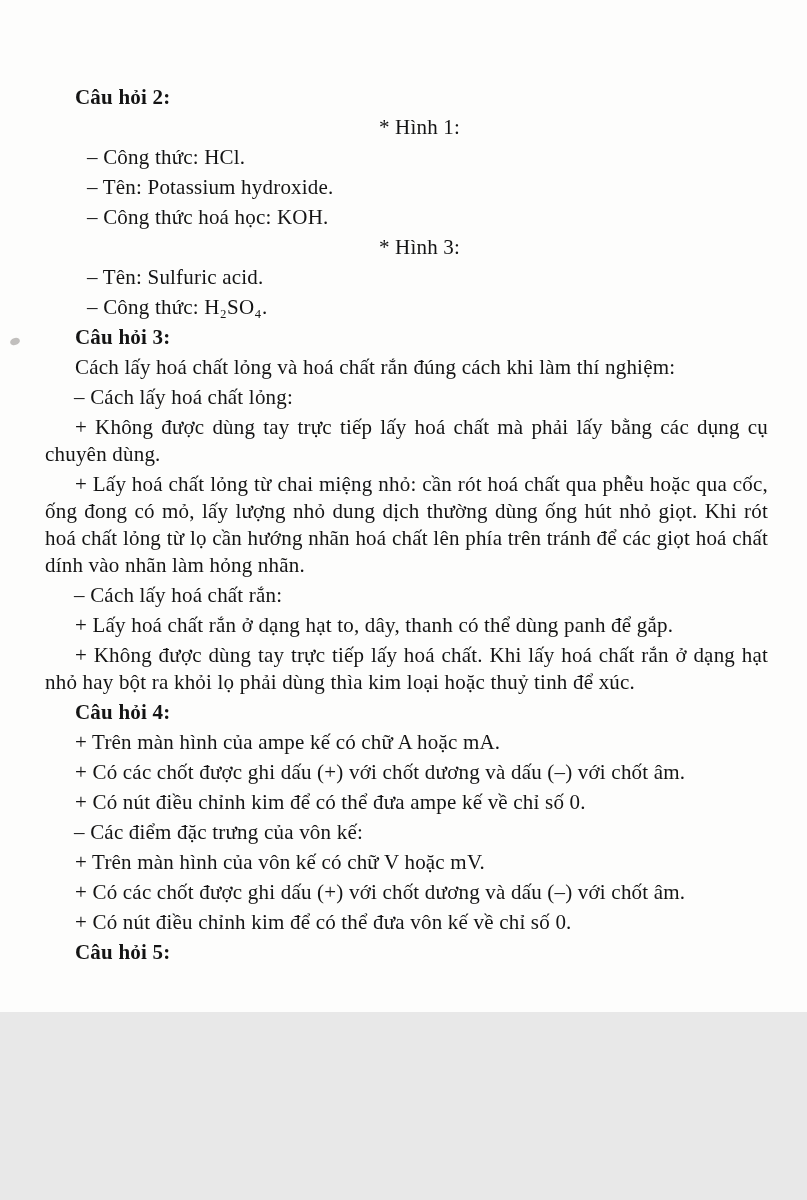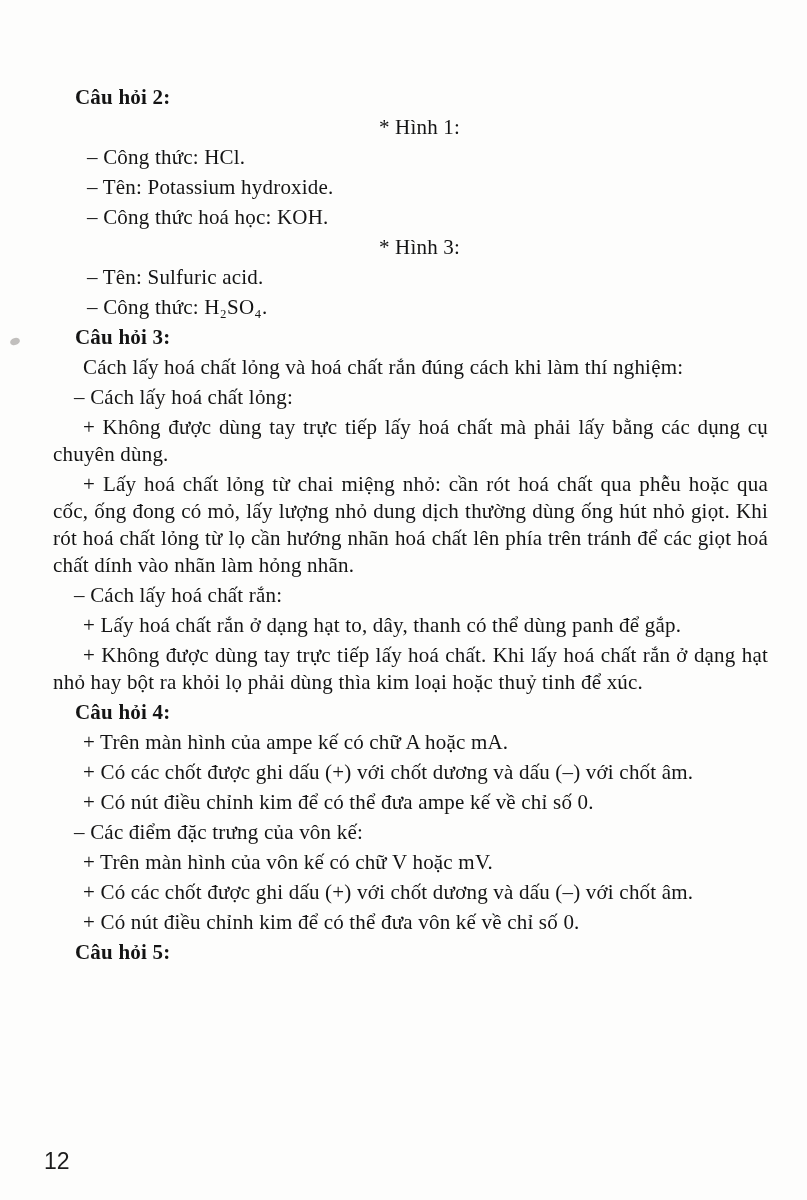--- a/index.html
+++ b/index.html
@@ -3,21 +3,21 @@
 <meta charset="utf-8">
 <style>
   html, body {
     margin: 0;
     padding: 0;
     background: #e8e8e8;
   }
   .page {
     position: relative;
     width: 807px;
-    height: 1200px;
+    height: 1012px;
     margin: 0 auto;
     background: #fdfdfc;
     overflow: hidden;
     font-family: "Liberation Serif", "DejaVu Serif", serif;
     color: #141414;
   }
   .text-area {
     position: absolute;
     left: 45px;
     top: 84px;
@@ -39,21 +39,20 @@
     text-align: center;
   }
   .subdash {
     text-indent: 42px;
   }
   .dash {
     text-indent: 29px;
   }
   .para {
     text-align: justify;
-    margin-left: 8px;
   }
   .page-number {
     position: absolute;
     left: 44px;
     top: 1148px;
     font-family: "Liberation Sans", sans-serif;
     font-size: 23px;
     color: #1c1c1c;
   }
   .scan-dot {

